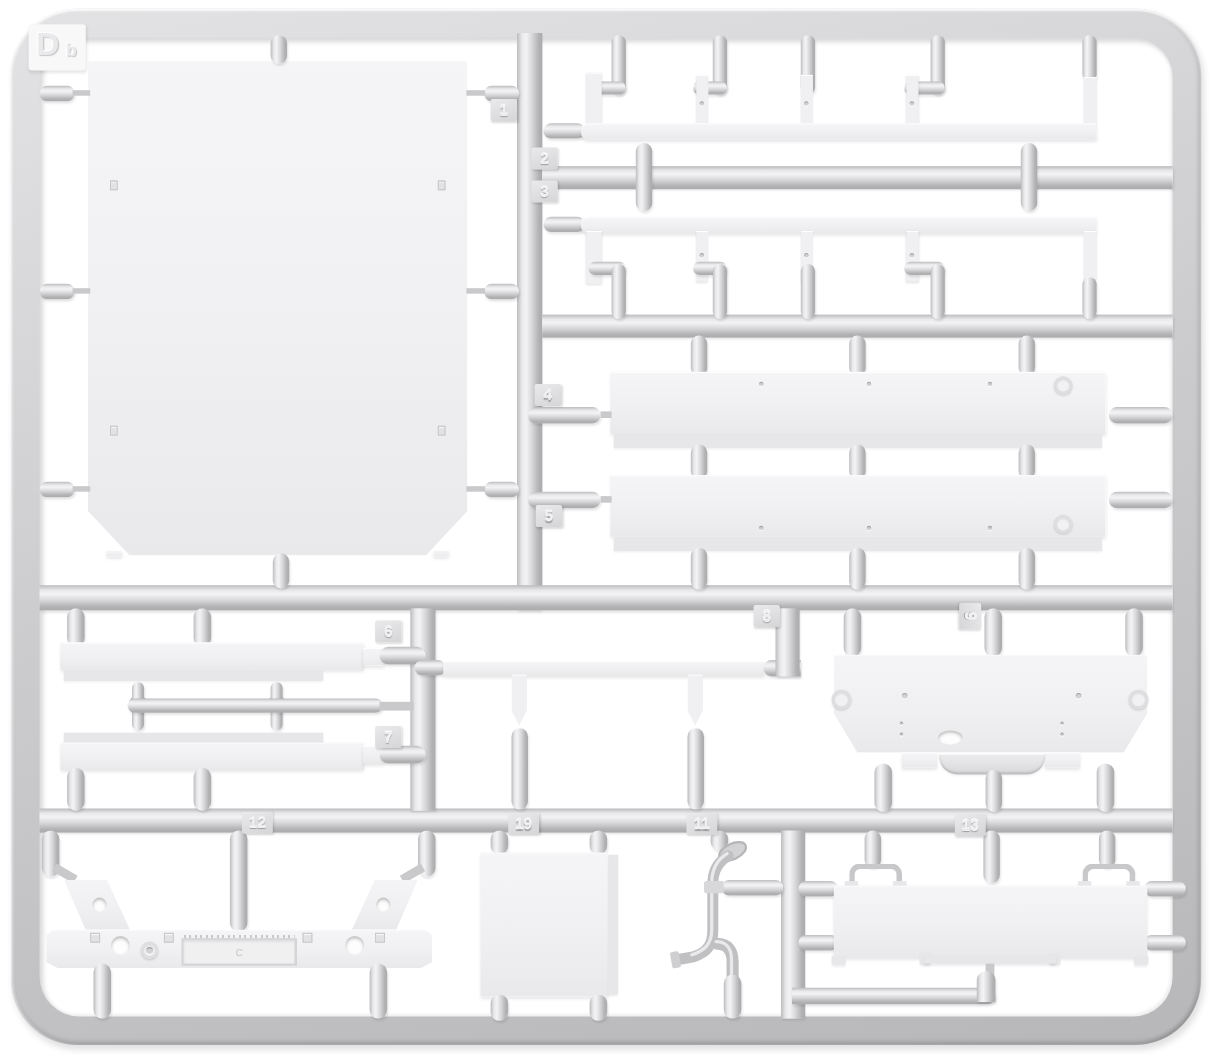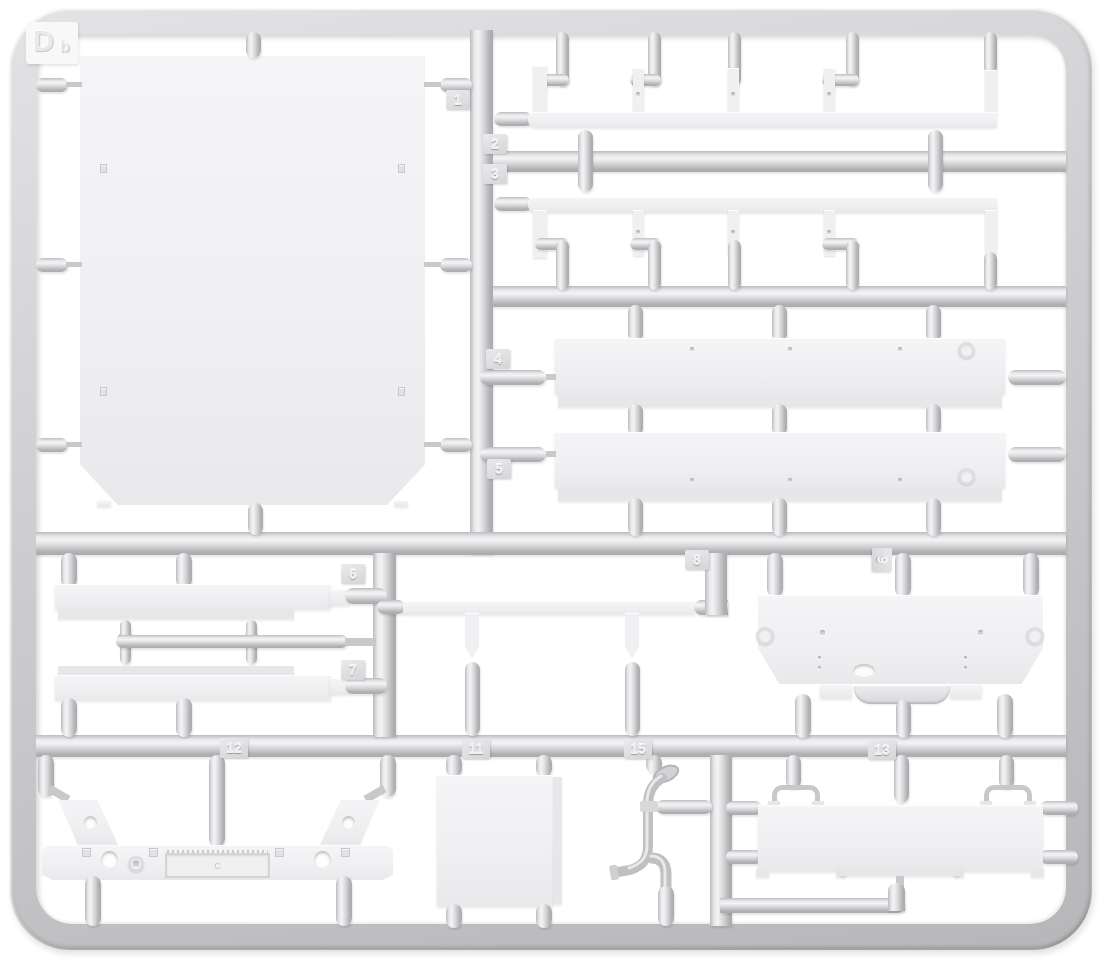--- a/index.html
+++ b/index.html
@@ -280,17 +280,17 @@
   <div class="a tag" style="left:446px;top:90px">1</div>
   <div class="a tag" style="left:483px;top:134px">2</div>
   <div class="a tag" style="left:483px;top:164px">3</div>
   <div class="a tag" style="left:486px;top:349px">4</div>
   <div class="a tag" style="left:487px;top:459px">5</div>
   <div class="a tag" style="left:341px;top:564px">6</div>
   <div class="a tag" style="left:341px;top:660px">7</div>
   <div class="a tag" style="left:685px;top:550px">8</div>
   <div class="a tag" style="left:870px;top:550px;transform:rotate(90deg)">9</div>
   <div class="a tag" style="left:220px;top:738px;width:28px">12</div>
-  <div class="a tag" style="left:462px;top:739px;width:28px">11</div>
-  <div class="a tag" style="left:624px;top:739px;width:28px">15</div>
+  <div class="a tag" style="left:462px;top:739px;width:28px">19</div>
+  <div class="a tag" style="left:624px;top:739px;width:28px">11</div>
   <div class="a tag" style="left:868px;top:740px;width:28px">13</div>
 
 </div>
 
 </body></html>

